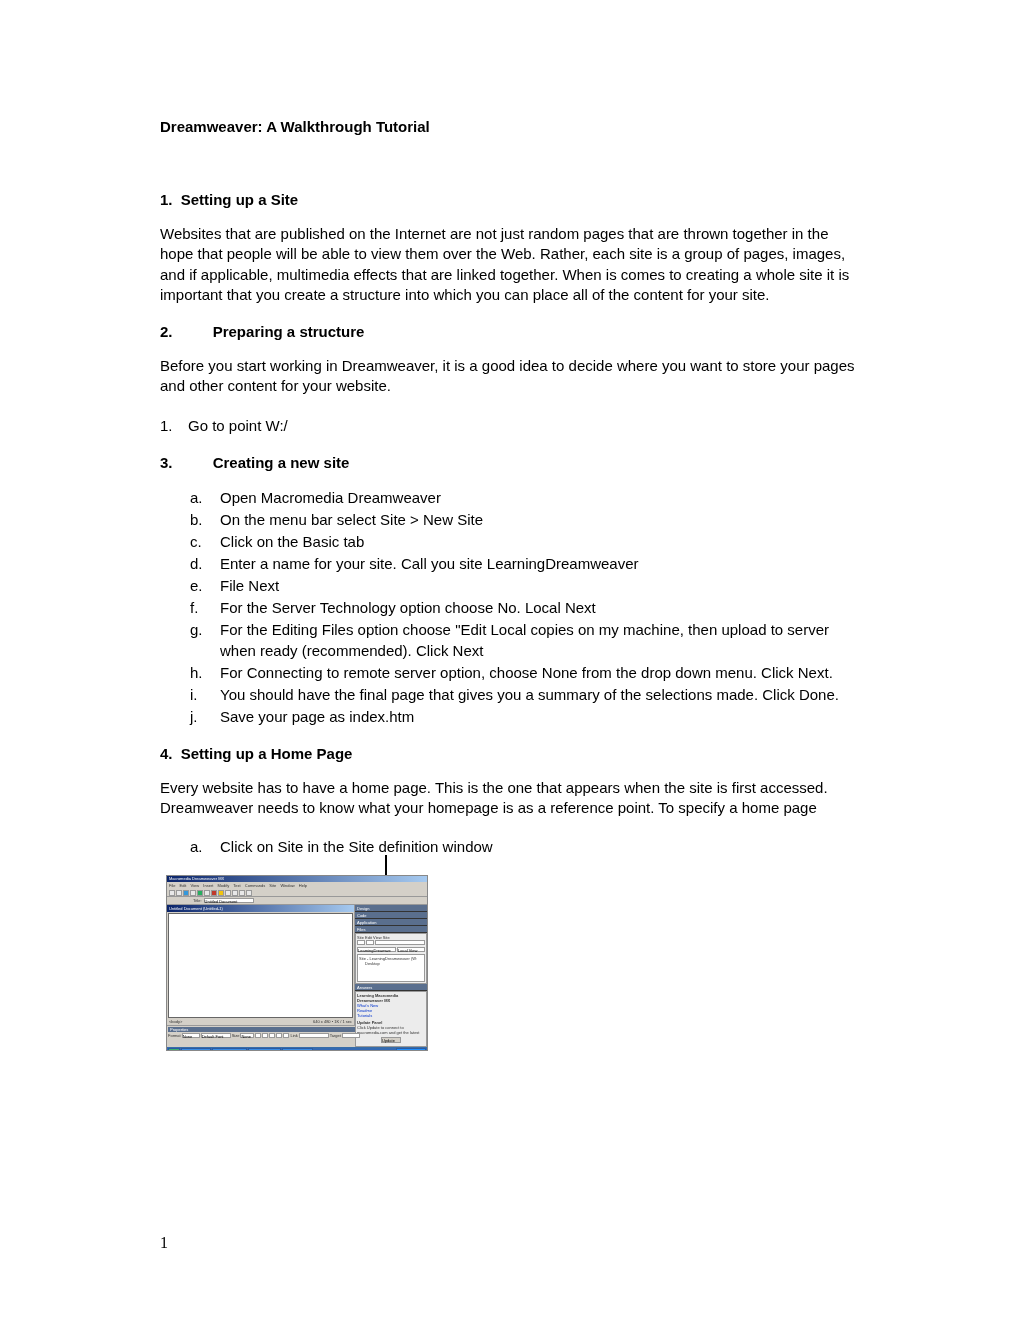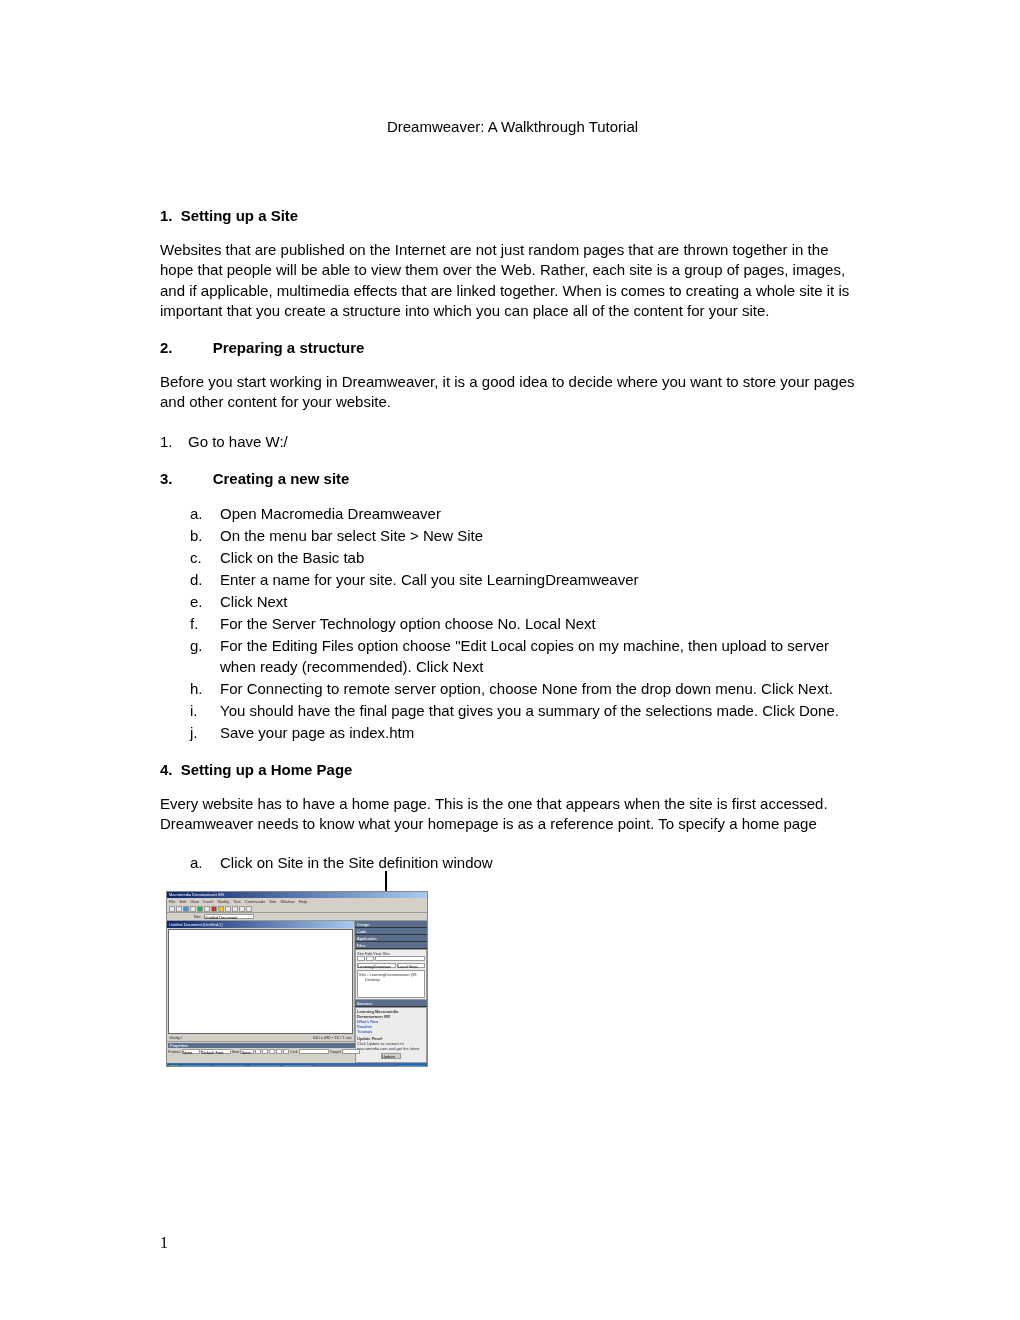--- a/index.html
+++ b/index.html
@@ -7,23 +7,22 @@
       width: 1020px;
       height: 1320px;
       background: #fff;
       font-family: Verdana, Geneva, sans-serif;
       font-size: 15px;
       color: #000;
       padding: 118px 155px 0 160px;
       position: relative;
     }
     .title {
-      font-weight: normal;
-      text-align: center;
-      margin-bottom: 72px;
+      font-weight: bold;
+      margin-bottom: 56px;
     }
     .section-heading {
       font-weight: bold;
       margin-bottom: 16px;
     }
     .section-heading .num { display: inline-block; }
     .section-heading .gap-small { margin-left: 4px; }
     .section-heading .gap-large { margin-left: 36px; text-align: center; }
     .para {
       line-height: 1.35;
@@ -221,21 +220,21 @@
   <span class="gap-small">Setting up a Site</span>
 </div>
 <div class="para">Websites that are published on the Internet are not just random pages that are thrown together in the hope that people will be able to view them over the Web.  Rather, each site is a group of pages, images, and if applicable, multimedia effects that are linked together.  When is comes to creating a whole site it is important that you create a structure into which you can place all of the content for your site.</div>
 
 <div class="section-heading">
   <span class="num">2.</span>
   <span class="gap-large">Preparing a structure</span>
 </div>
 <div class="para">Before you start working in Dreamweaver, it is a good idea to decide where you want to store your pages and other content for your website.</div>
 <div class="numlist">
-  <div class="numlist-item"><span class="n">1.</span><span>Go to have W:/</span></div>
+  <div class="numlist-item"><span class="n">1.</span><span>Go to point W:/</span></div>
 </div>
 
 <div class="section-heading">
   <span class="num">3.</span>
   <span class="gap-large">Creating a new site</span>
 </div>
 <div class="alphalist">
   <div class="alphalist-item">
       <span class="a">a.</span>
       <span class="t">Open Macromedia Dreamweaver</span>
@@ -247,21 +246,21 @@
   <div class="alphalist-item">
       <span class="a">c.</span>
       <span class="t">Click on the Basic tab</span>
     </div>
   <div class="alphalist-item">
       <span class="a">d.</span>
       <span class="t">Enter a name for your site.  Call you site LearningDreamweaver</span>
     </div>
   <div class="alphalist-item">
       <span class="a">e.</span>
-      <span class="t">Click Next</span>
+      <span class="t">File Next</span>
     </div>
   <div class="alphalist-item">
       <span class="a">f.</span>
       <span class="t">For the Server Technology option choose No.  Local Next</span>
     </div>
   <div class="alphalist-item">
       <span class="a">g.</span>
       <span class="t">For the Editing Files option choose "Edit Local copies on my machine, then upload to server when ready (recommended).  Click Next</span>
     </div>
   <div class="alphalist-item">

